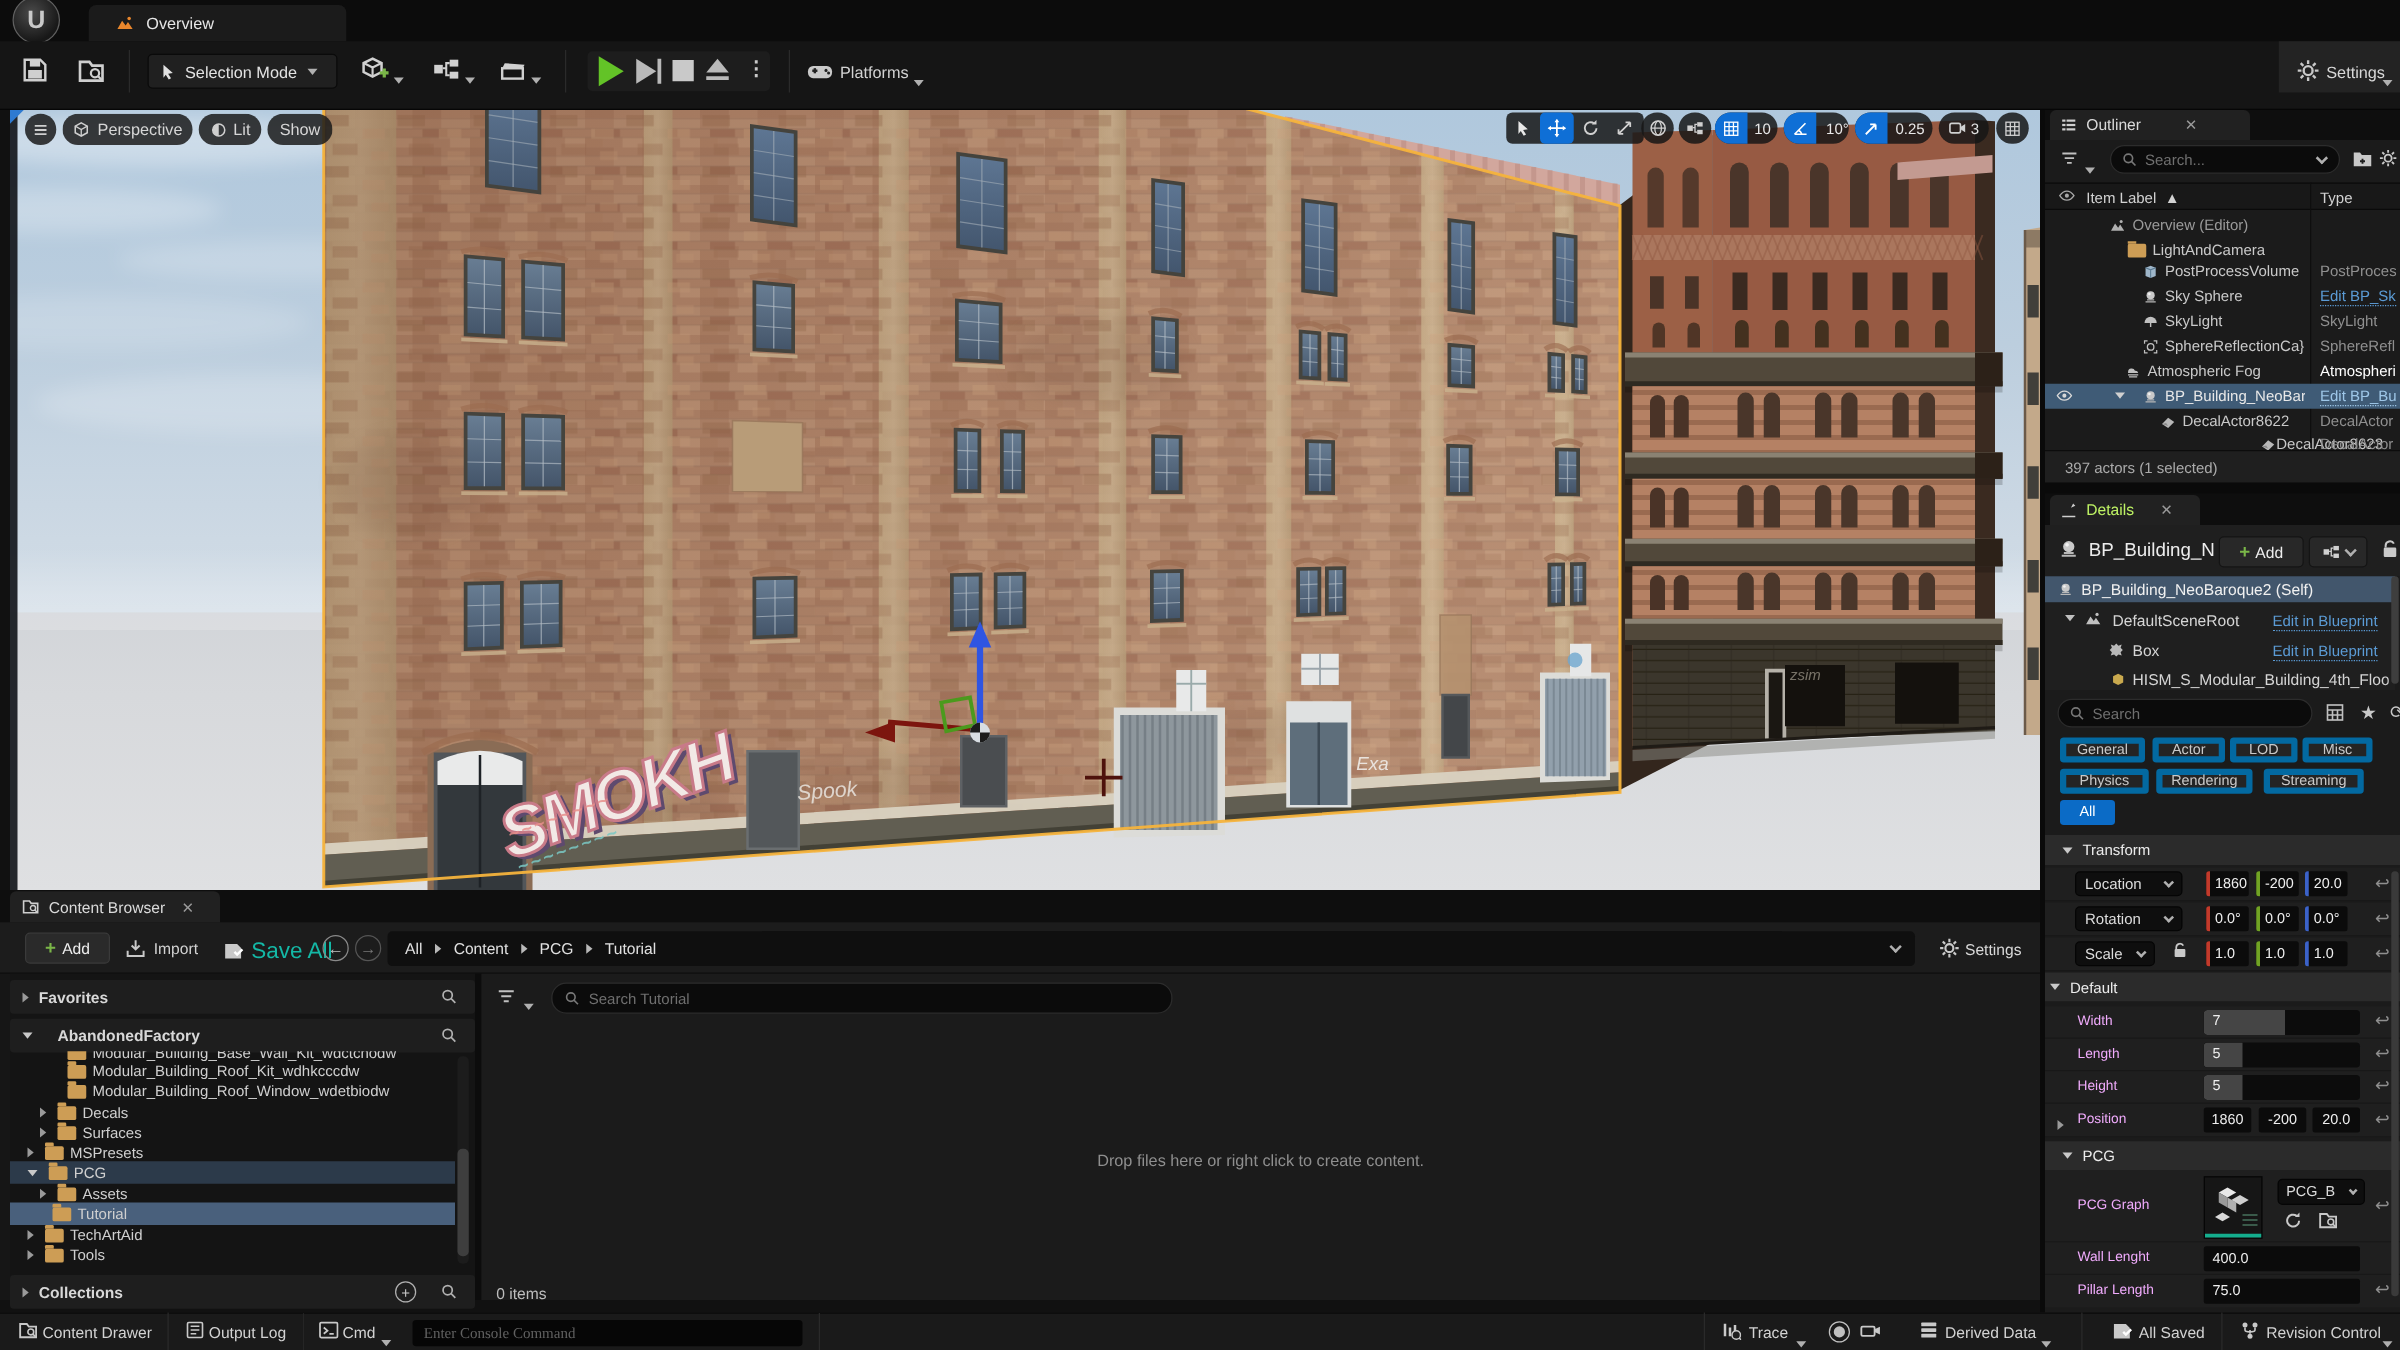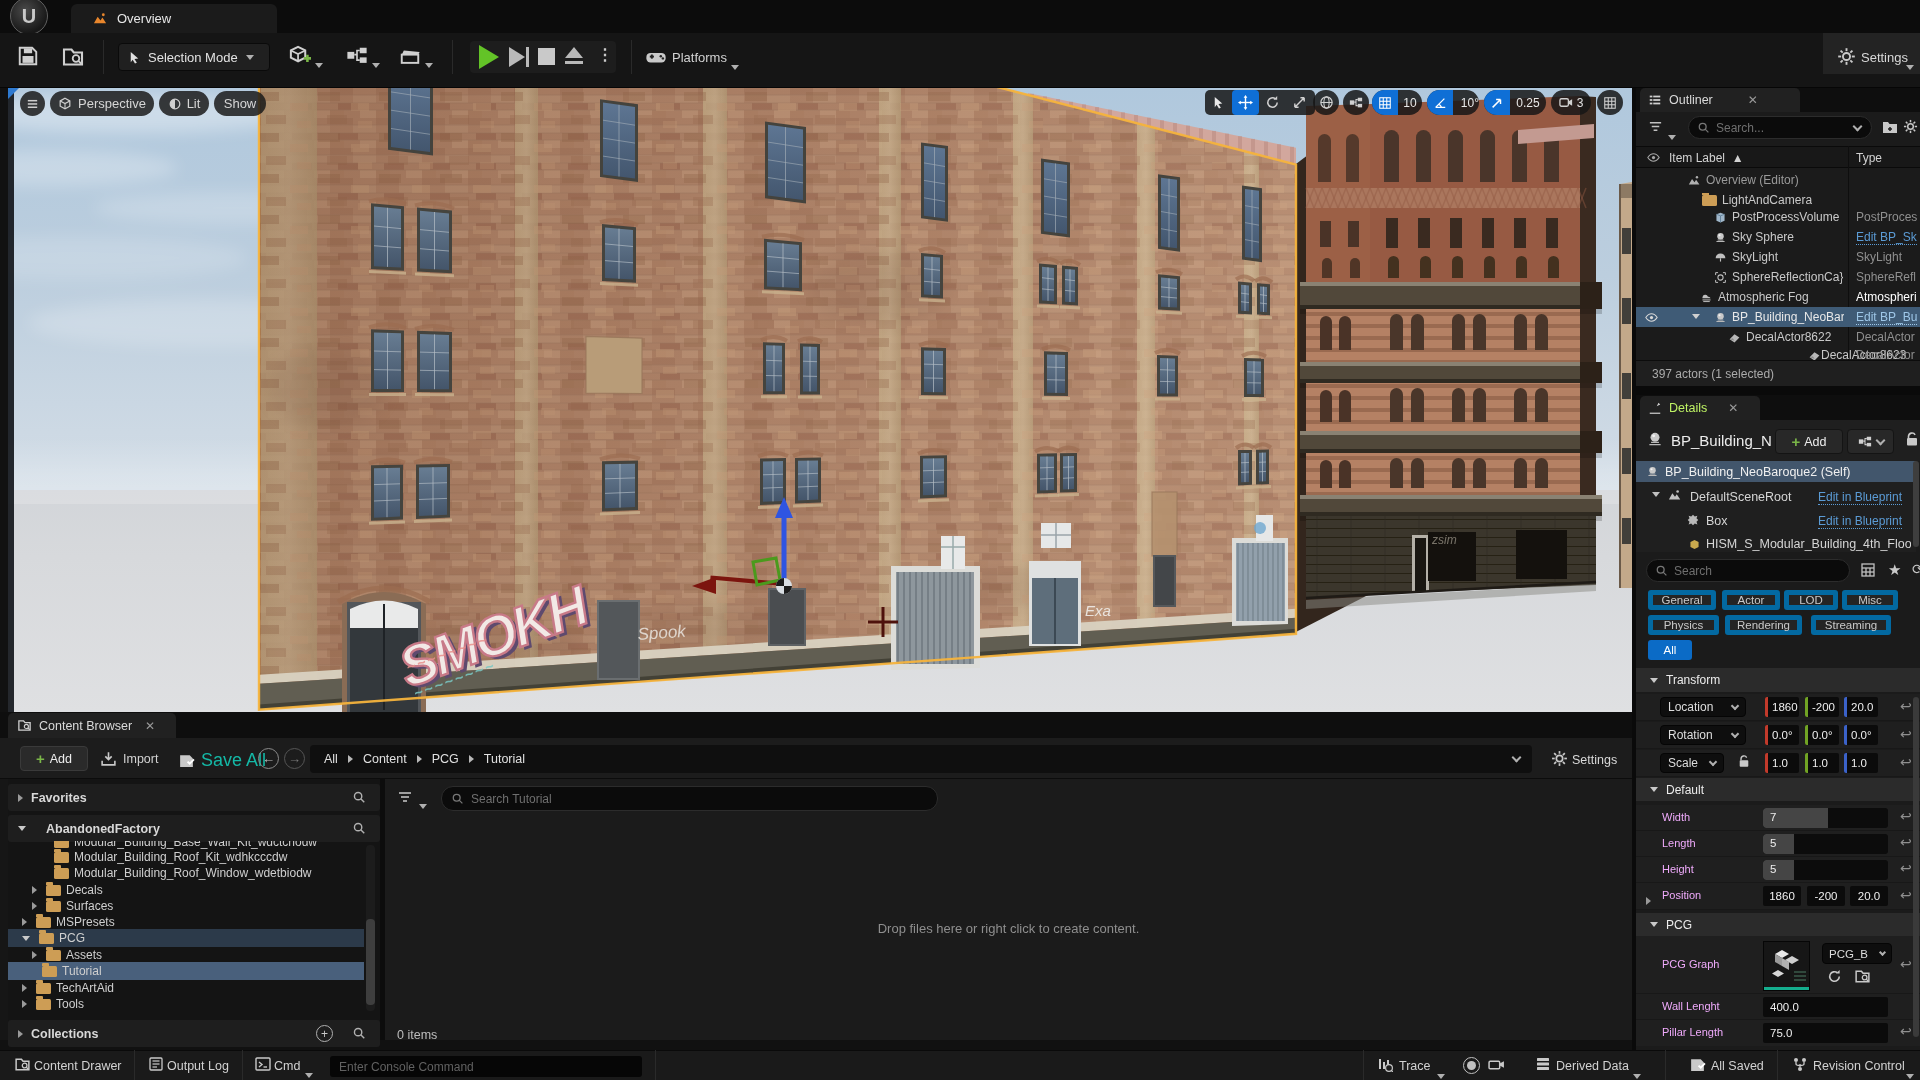--- a/index.html
+++ b/index.html
@@ -1109,21 +1109,21 @@
   </div>
 <div class="a fld" style="left:1805px;top:753px;width:34px;height:20px">
     <span class="bar" style="background:#71a324"></span>
     <span>1.0</span>
   </div>
 <div class="a fld" style="left:1844px;top:753px;width:34px;height:20px">
     <span class="bar" style="background:#3b62c9"></span>
     <span>1.0</span>
   </div>
 <div class="a undo" style="left:1900px;top:754px">↩</div>
-<div class="a hdr" style="left:1636px;top:778px;width:284px;height:23px;padding-left:14px;gap:8px"><span class="tri-d"></span>Default</div>
+<div class="a hdr" style="left:1636px;top:778px;width:284px;height:23px;padding-left:4px;gap:8px"><span class="tri-d"></span>Default</div>
 <div class="a" style="left:1636px;top:805px;width:284px;height:26px;background:#1f1f1f;border-bottom:1px solid #181818"></div>
 <div class="a lbl" style="left:1662px;top:811px">Width</div>
 <div class="a" style="left:1763px;top:808px;width:125px;height:20px;background:#0c0c0c;border-radius:3px;overflow:hidden">
     <div style="position:absolute;left:0;top:0;width:65px;height:20px;background:#454545;border-radius:3px 0 0 3px"></div>
     <span style="position:absolute;left:7px;top:3px;color:#eee;font-size:11.5px">7</span>
   </div>
 <div class="a undo" style="left:1900px;top:808px">↩</div>
 <div class="a" style="left:1636px;top:831px;width:284px;height:26px;background:#1f1f1f;border-bottom:1px solid #181818"></div>
 <div class="a lbl" style="left:1662px;top:837px">Length</div>
 <div class="a" style="left:1763px;top:834px;width:125px;height:20px;background:#0c0c0c;border-radius:3px;overflow:hidden">
@@ -1363,21 +1363,21 @@
 <div class="a" style="left:242px;top:1050px;width:1px;height:30px;background:#2a2a2a"></div>
 <div class="a" style="left:655px;top:1050px;width:1px;height:30px;background:#2a2a2a"></div>
 <div class="a" style="left:255px;top:1056px"><svg width="16" height="16" viewBox="0 0 16 16">
       <rect x="1" y="2" width="14" height="12" rx="1" fill="none" stroke="#c9c9c9" stroke-width="1.4"></rect>
       <path d="M4 6l3 2.5L4 11" fill="none" stroke="#c9c9c9" stroke-width="1.4"></path>
       <line x1="8.5" y1="11" x2="12" y2="11" stroke="#c9c9c9" stroke-width="1.4"></line>
     </svg></div>
 <div class="a" style="left:274px;top:1059px;color:#d2d2d2;font-size:12.5px">Cmd</div>
 <div class="a" style="left:305px;top:1064px"><span class="caret"></span></div>
 <div class="a" style="left:330px;top:1056px;width:312px;height:21px;background:#060606;border-radius:3px;display:flex;align-items:center;padding-left:9px">
-    <span style="font-family:Liberation Sans, sans-serif;font-size:12px;color:#616161">Enter Console Command</span>
+    <span style="font-family:Liberation Serif, serif;font-size:12px;color:#616161">Enter Console Command</span>
   </div>
 <div class="a" style="left:1363px;top:1050px;width:1px;height:30px;background:#2a2a2a"></div>
 <div class="a" style="left:1377px;top:1056px"><svg width="16" height="16" viewBox="0 0 16 16">
       <path d="M2 13V3h2v10zm4 0V6h2v7zm4 0V4h2v9z" fill="#c9c9c9"></path>
       <circle cx="12" cy="12" r="3.4" fill="#1e1e1e" stroke="#c9c9c9" stroke-width="1.2"></circle>
       <line x1="14.3" y1="14.3" x2="16" y2="16" stroke="#c9c9c9" stroke-width="1.2"></line>
     </svg></div>
 <div class="a" style="left:1399px;top:1059px;color:#d2d2d2;font-size:12.5px">Trace</div>
 <div class="a" style="left:1437px;top:1065px"><span class="caret"></span></div>
 <div class="a" style="left:1463px;top:1057px;width:17px;height:17px;border-radius:50%;border:1.5px solid #c0c0c0;display:flex;align-items:center;justify-content:center">

